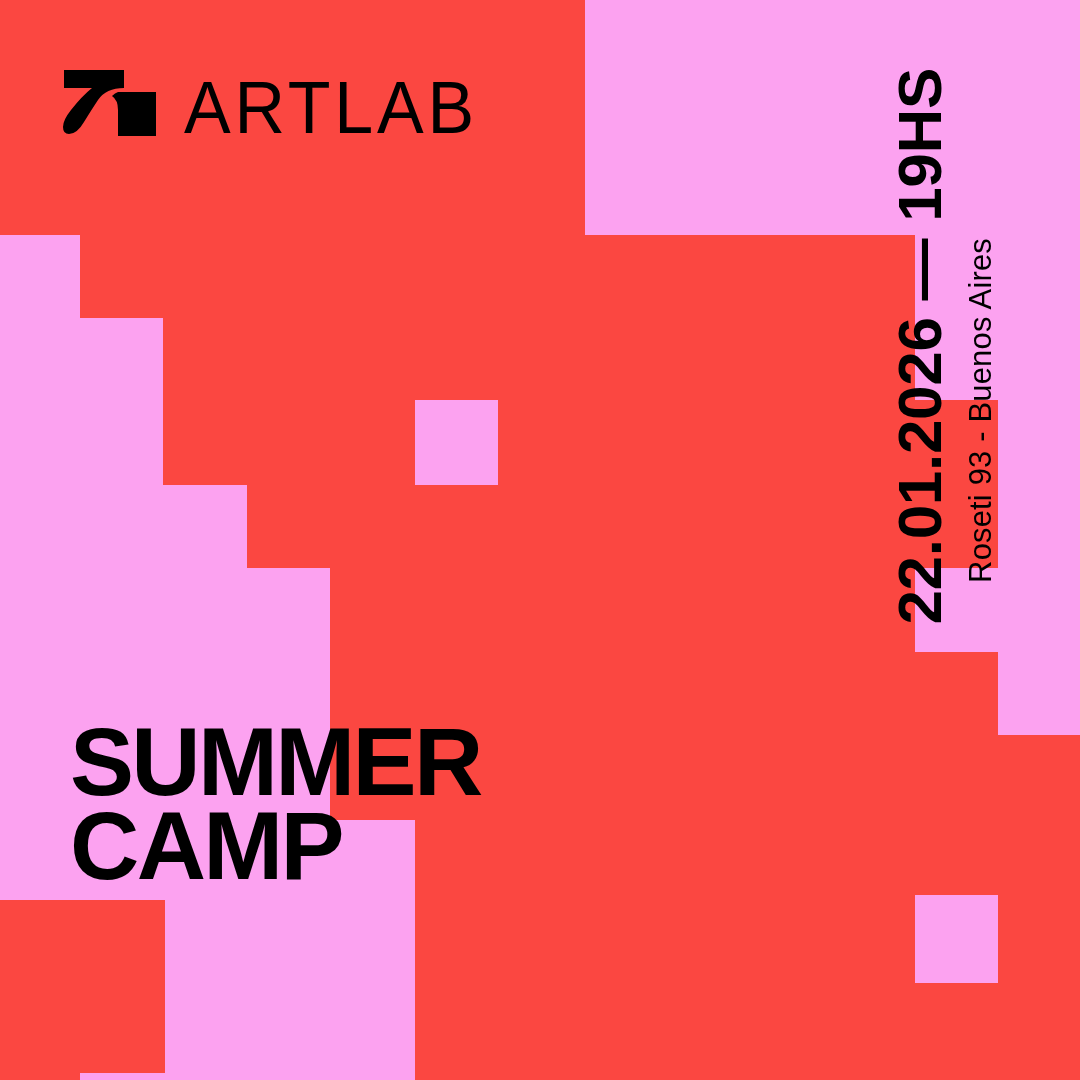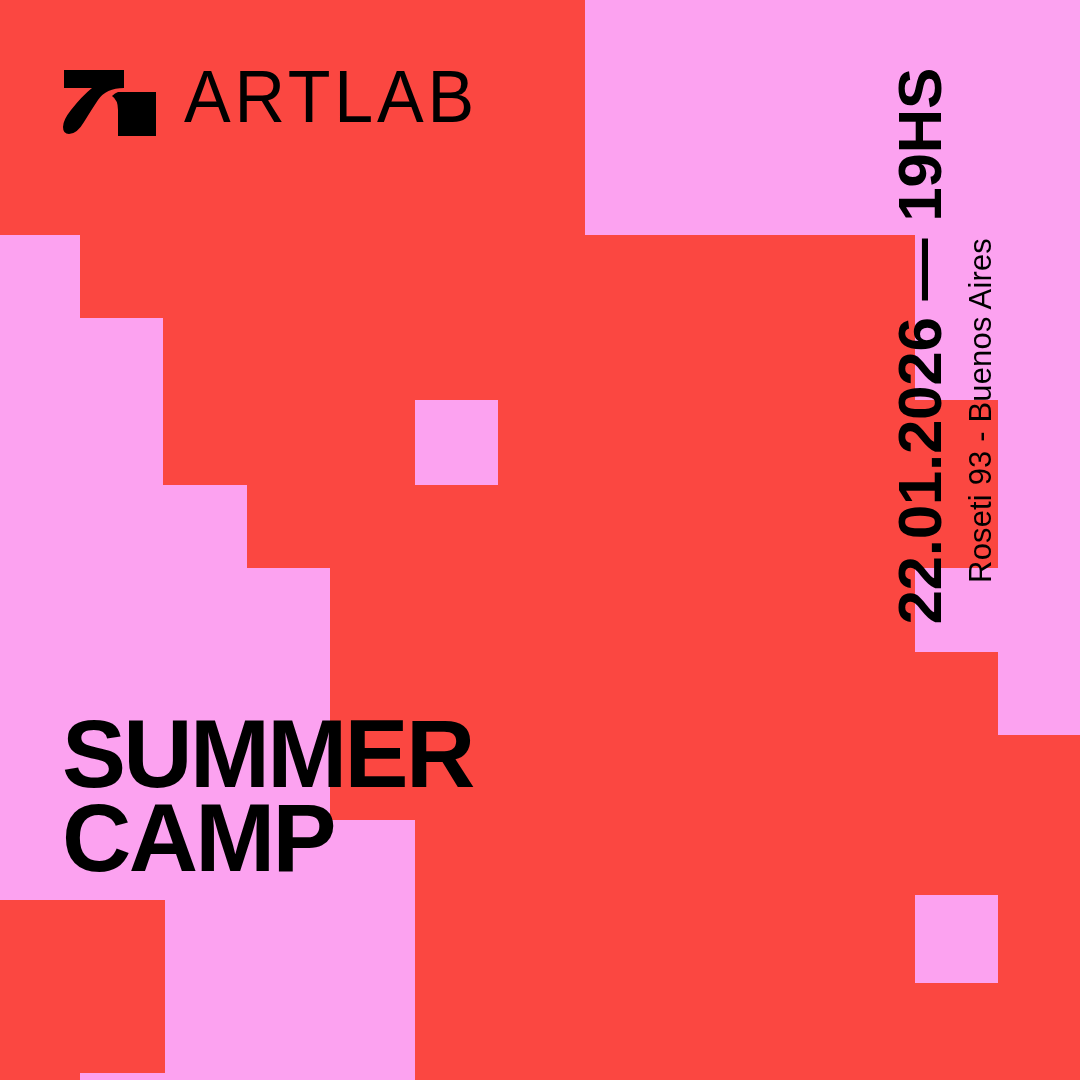--- a/index.html
+++ b/index.html
@@ -26,21 +26,21 @@
   .blk {
     position: absolute;
   }
 
   
   .logo-lockup {
     position: absolute;
     left: 62px;
     top: 66px;
     display: flex;
-    align-items: flex-start;
+    align-items: flex-end;
     gap: 26px;
     z-index: 3;
   }
   .logo-mark {
     width: 96px;
     height: 74px;
     display: block;
   }
   .logo-word {
     font-size: 70px;
@@ -88,21 +88,21 @@
     left: 62px;
     top: 712px;
   }
   .headline-title {
     font-size: 96px;
     font-weight: 700;
     line-height: 0.88;
     letter-spacing: -0.028em;
     color: #000000;
     white-space: pre-line;
-    margin: 0;
+    margin: 8px;
   }
   .headline-artists {
     margin: 26px 0 0 0;
     font-size: 70px;
     font-weight: 400;
     line-height: 0.94;
     letter-spacing: -0.012em;
     color: #000000;
     white-space: pre-line;
   }

